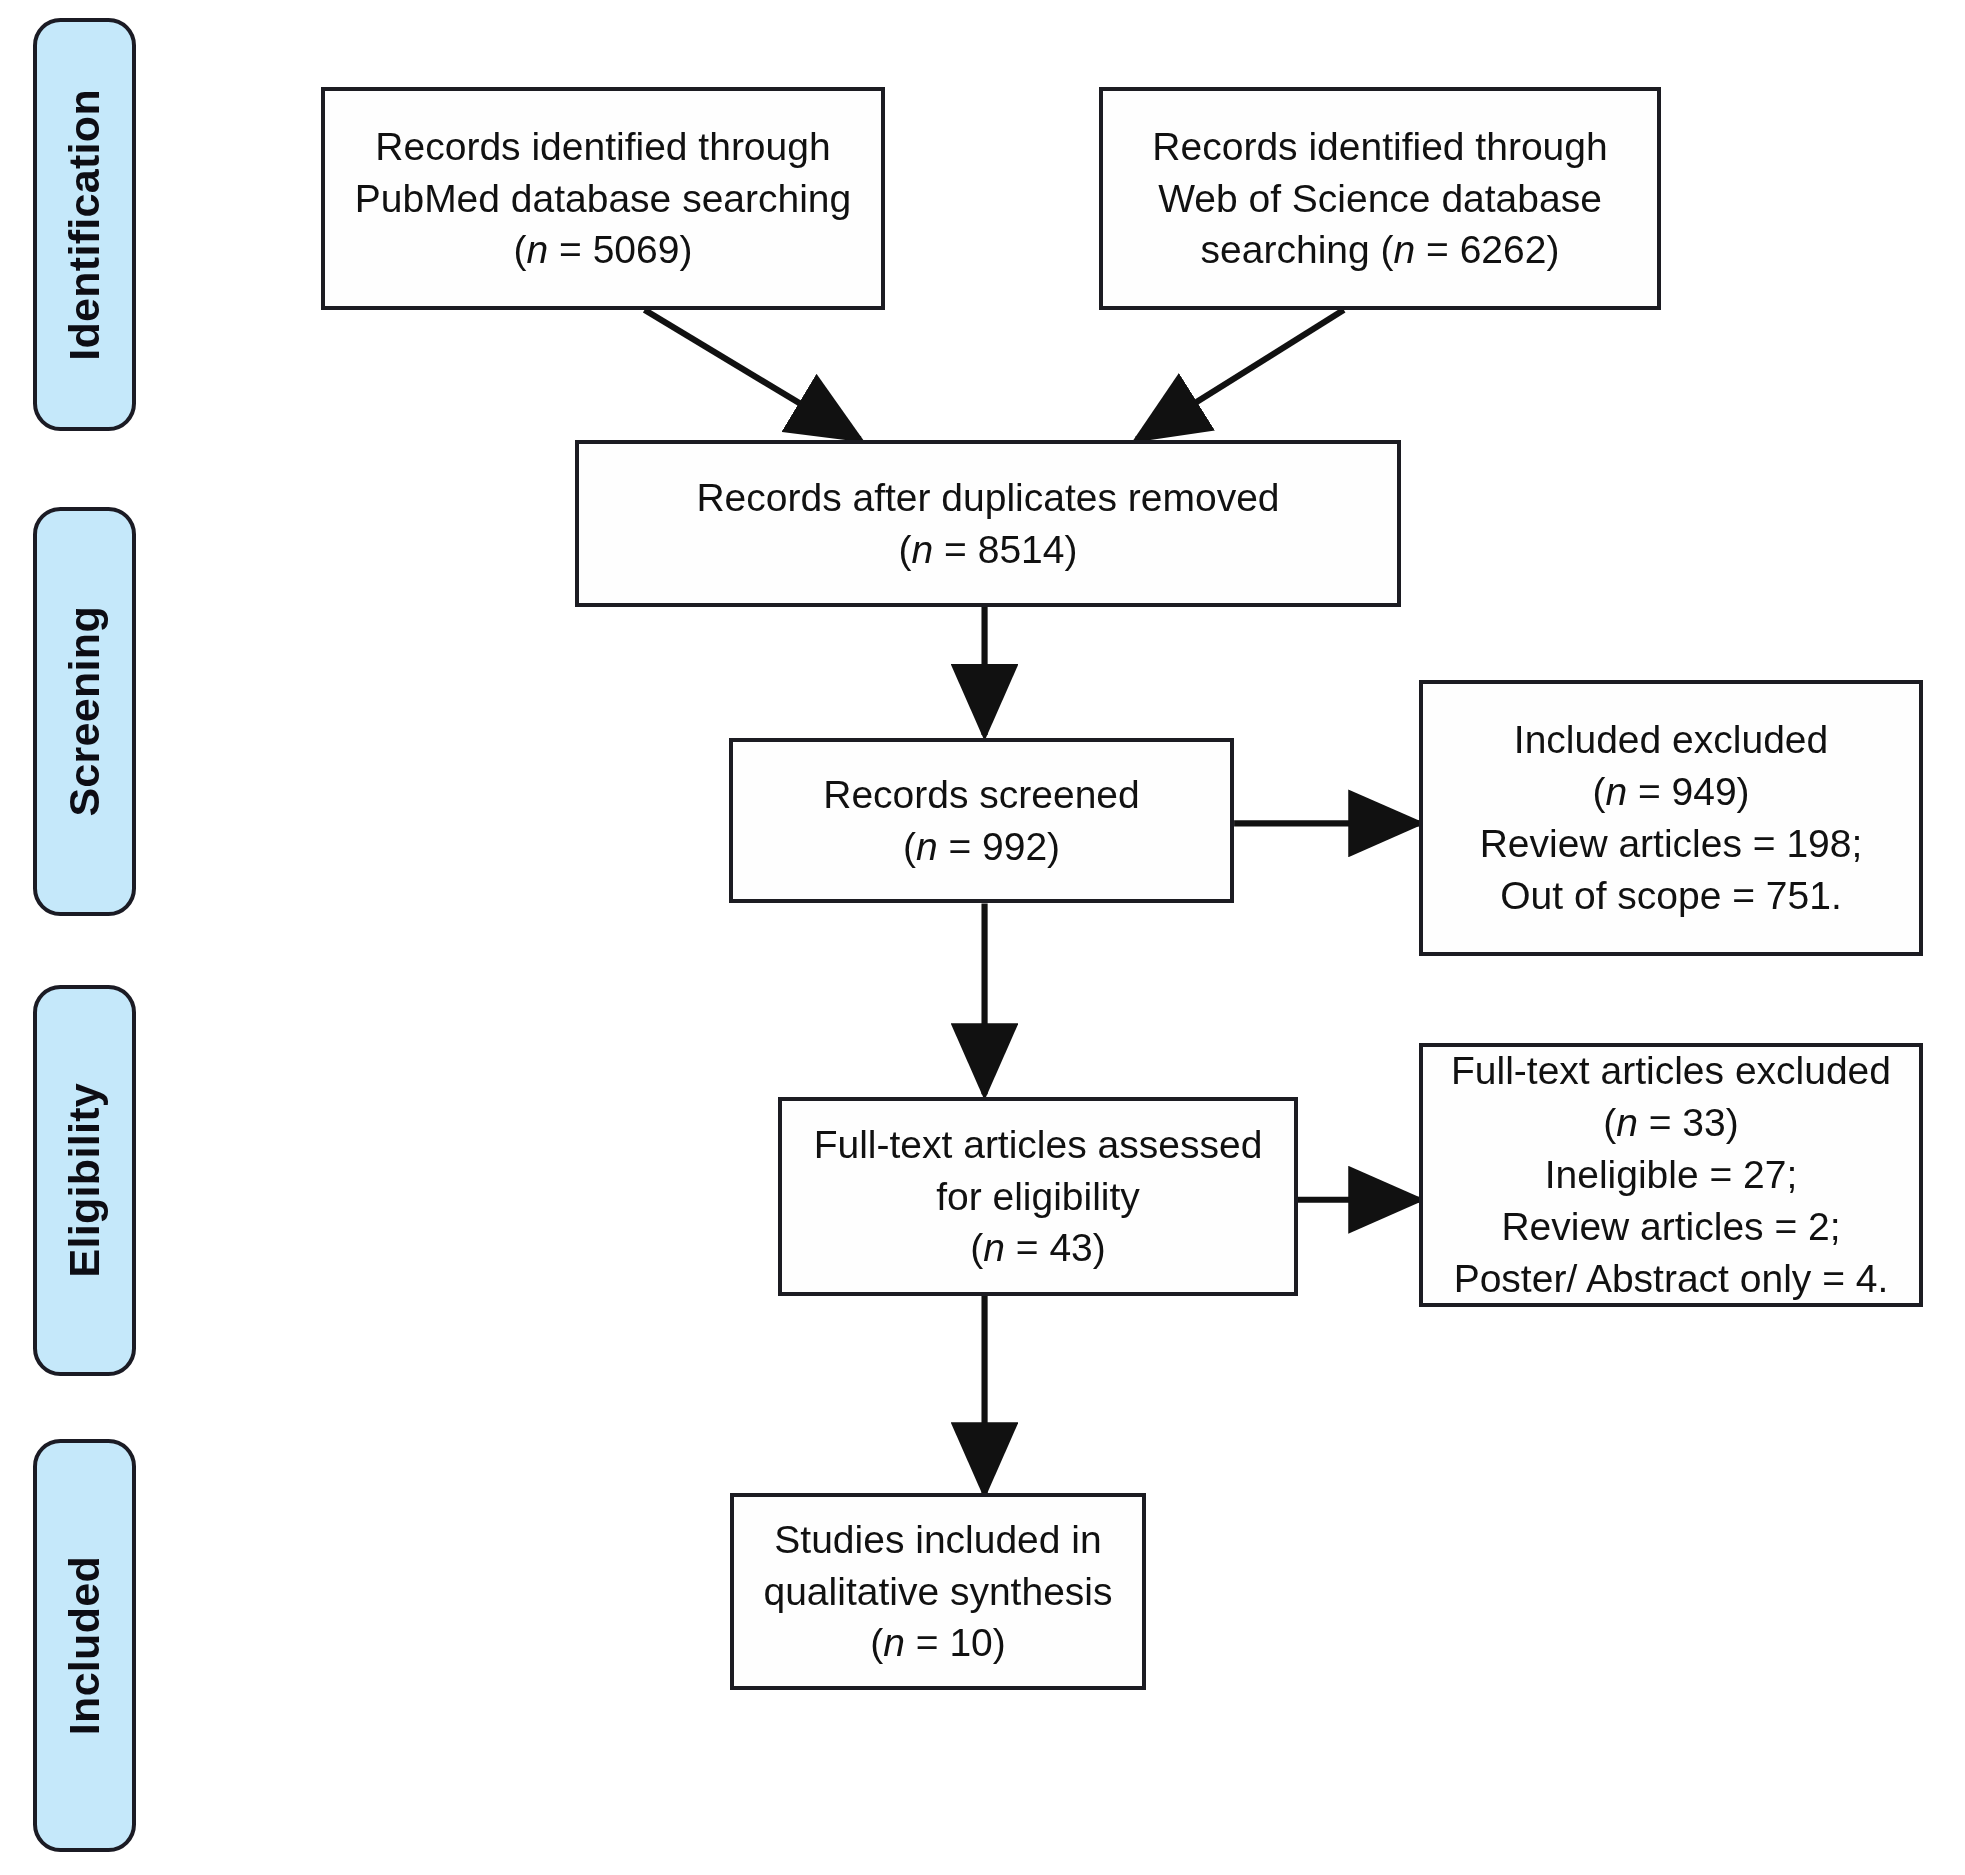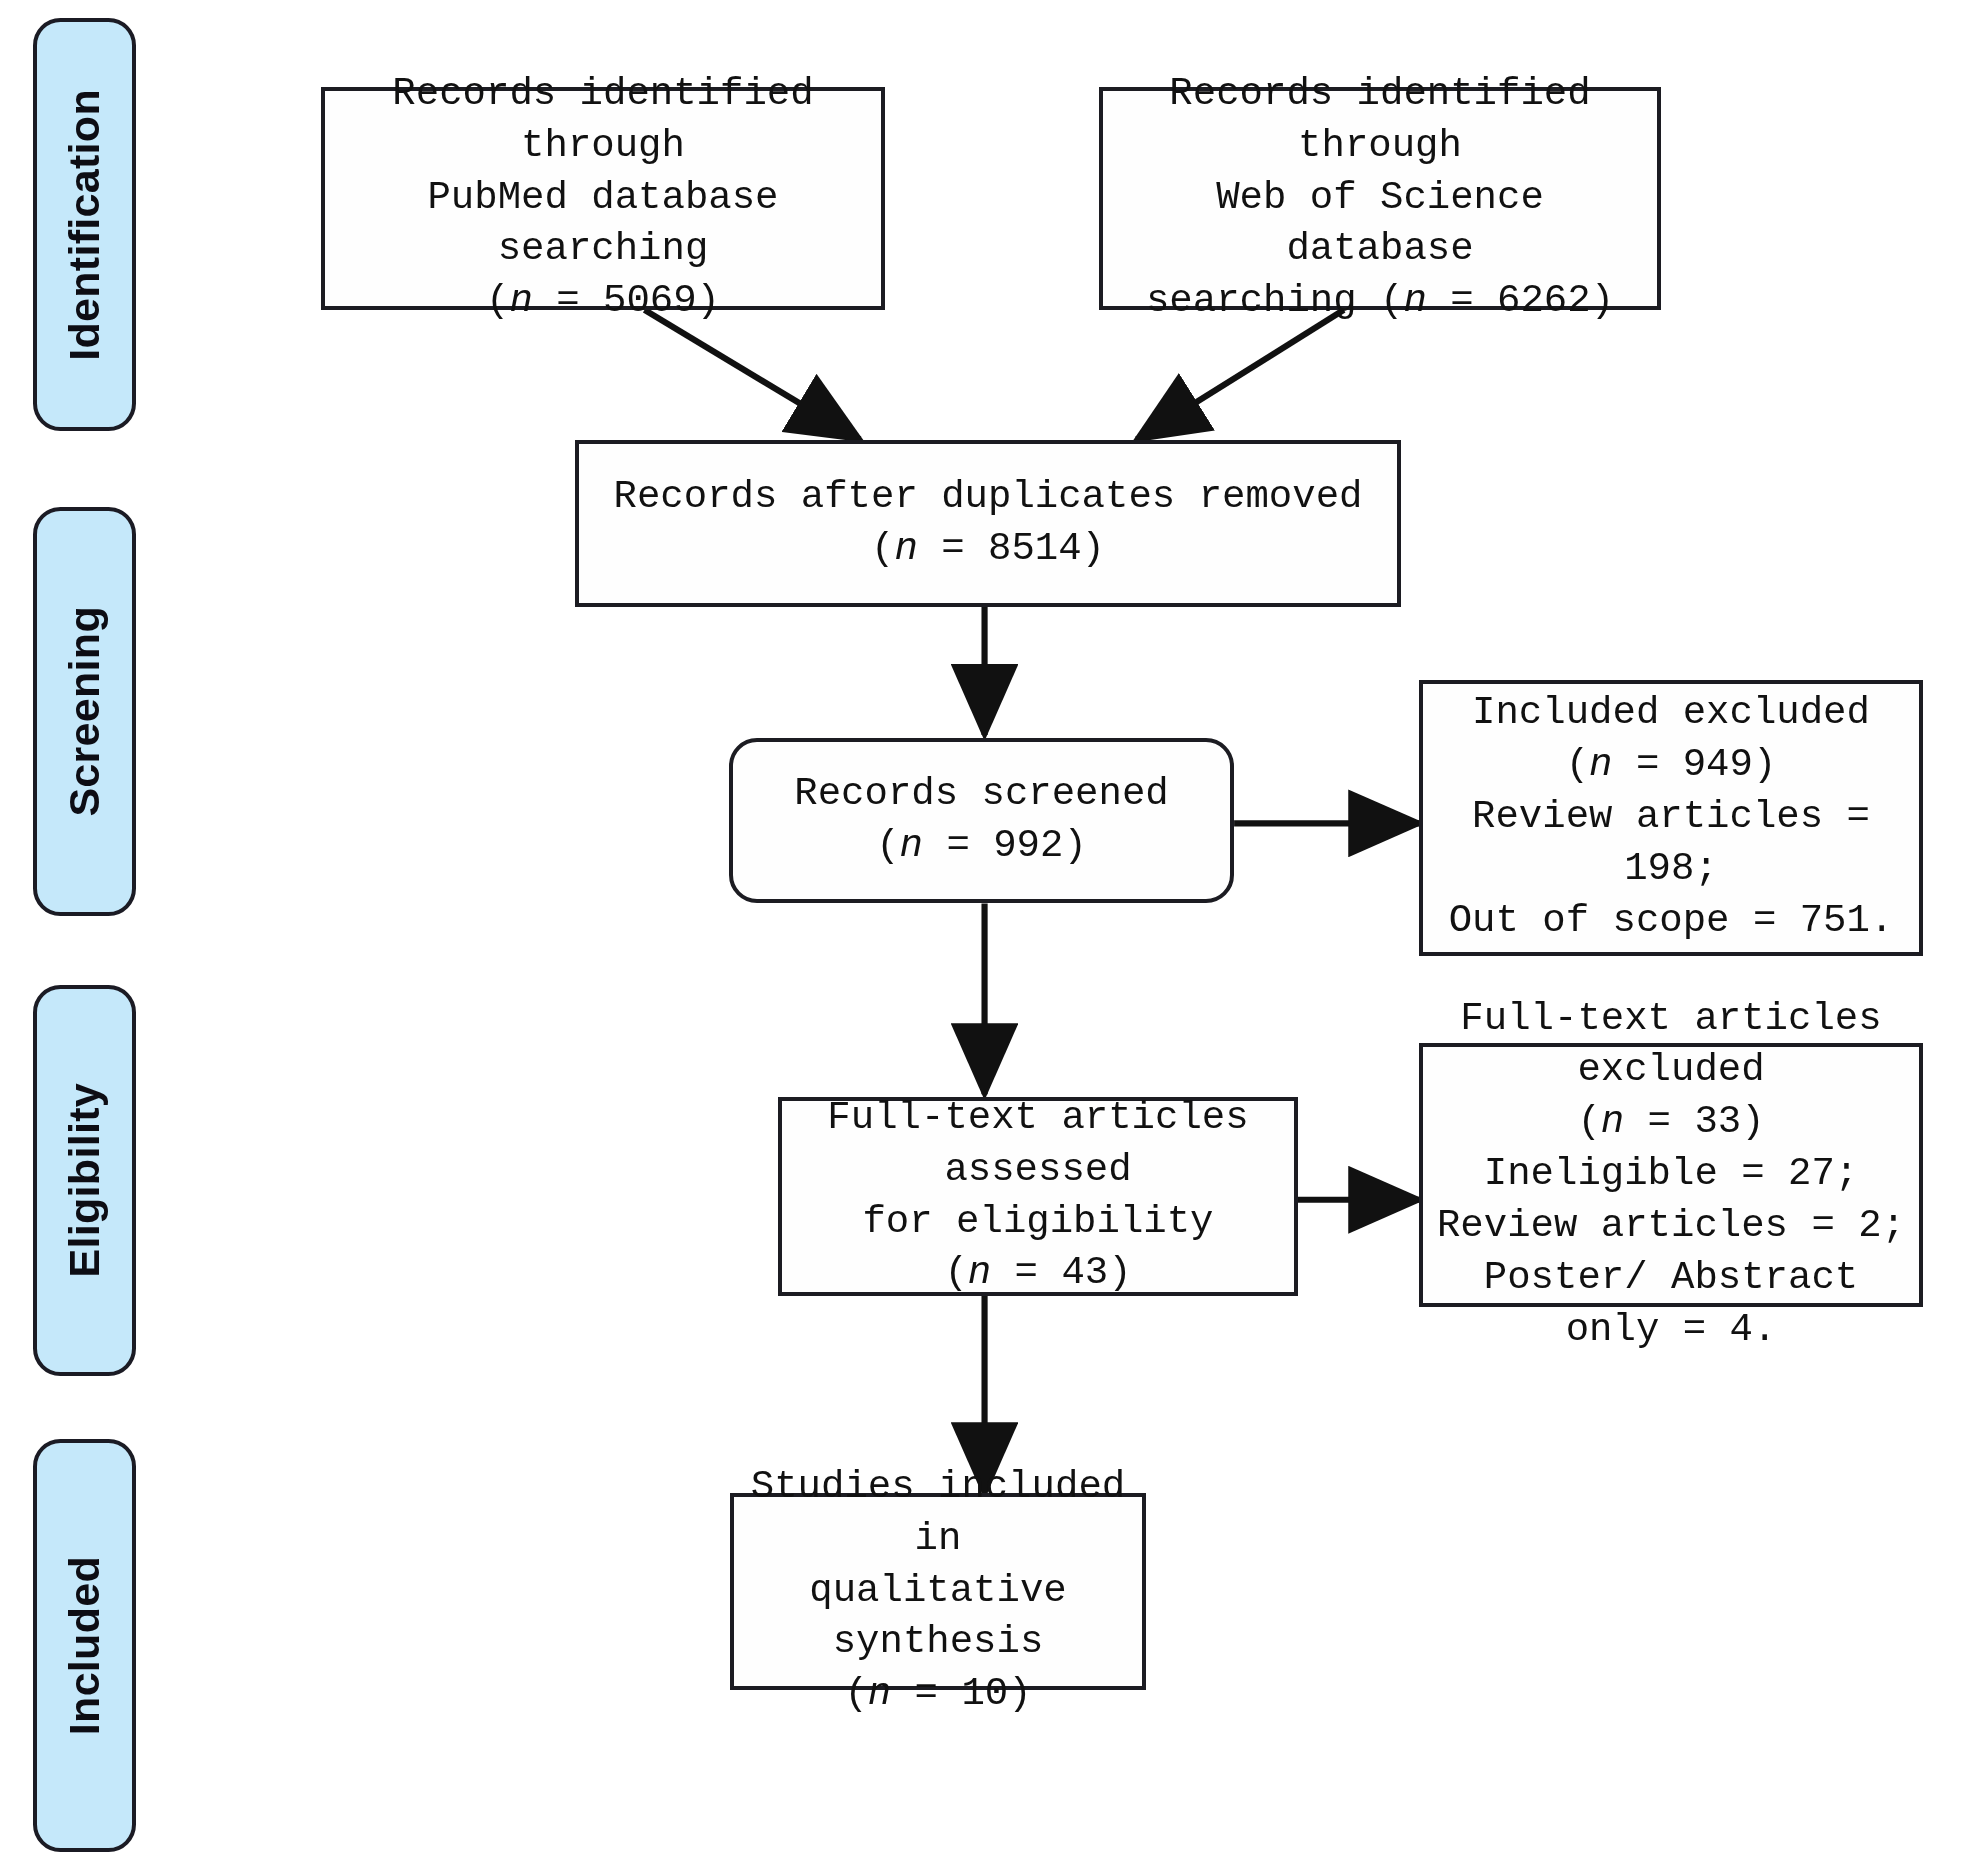--- a/index.html
+++ b/index.html
@@ -50,21 +50,21 @@
     display: flex;
     align-items: center;
     justify-content: center;
     text-align: center;
   }
   .node-box .node-text {
     font-size: 39px;
     line-height: 1.33;
     color: #111111;
     padding: 0 9.6px;
-    font-family: Liberation Mono, monospace;
+    font-family: Liberation Sans, sans-serif;
     white-space: pre-line;
   }
   .node-text i {
     font-style: italic;
   }
 </style>
 </head>
 <body>
 
 <div id="canvas">
@@ -112,21 +112,21 @@
   </div>
 
   <div class="node-box" style="left:1099px; top:87px; width:562px; height:223px;">
     <div class="node-text"><span>Records identified through</span><br><span>Web of Science database</span><br><span>searching (</span><i>n</i><span> = 6262)</span></div>
   </div>
 
   <div class="node-box" style="left:575px; top:440px; width:826px; height:167px;">
     <div class="node-text"><span>Records after duplicates removed</span><br><span>(</span><i>n</i><span> = 8514)</span></div>
   </div>
 
-  <div class="node-box" style="left:729px; top:738px; width:505px; height:165px;border-radius:28px;">
+  <div class="node-box" style="left:729px; top:738px; width:505px; height:165px;">
     <div class="node-text"><span>Records screened</span><br><span>(</span><i>n</i><span> = 992)</span></div>
   </div>
 
   <div class="node-box" style="left:1419px; top:680px; width:504px; height:276px;">
     <div class="node-text"><span>Included excluded</span><br><span>(</span><i>n</i><span> = 949)</span><br><span>Review articles = 198;</span><br><span>Out of scope = 751.</span></div>
   </div>
 
   <div class="node-box" style="left:730px; top:1097px; width:520px; height:199px;margin-left:48px;">
     <div class="node-text"><span>Full-text articles assessed</span><br><span>for eligibility</span><br><span>(</span><i>n</i><span> = 43)</span></div>
   </div>

